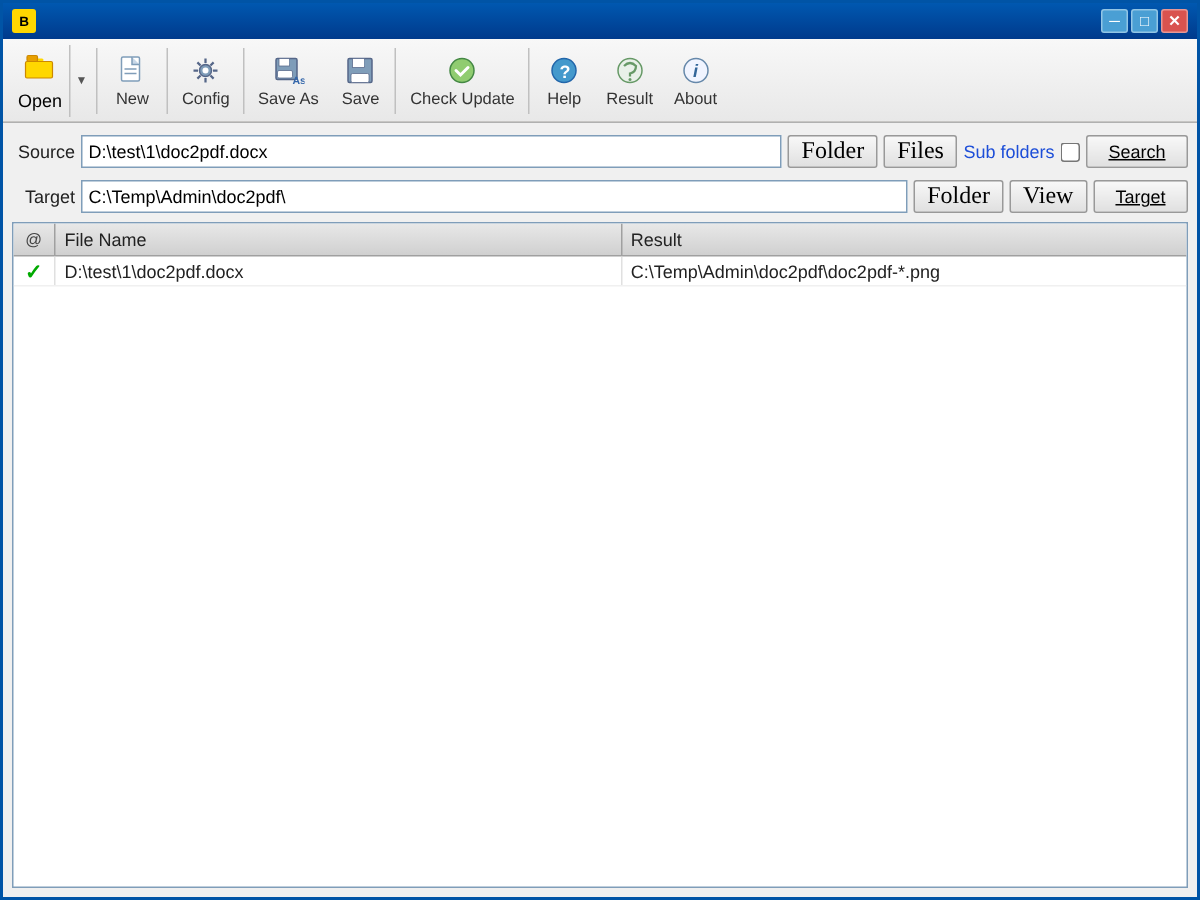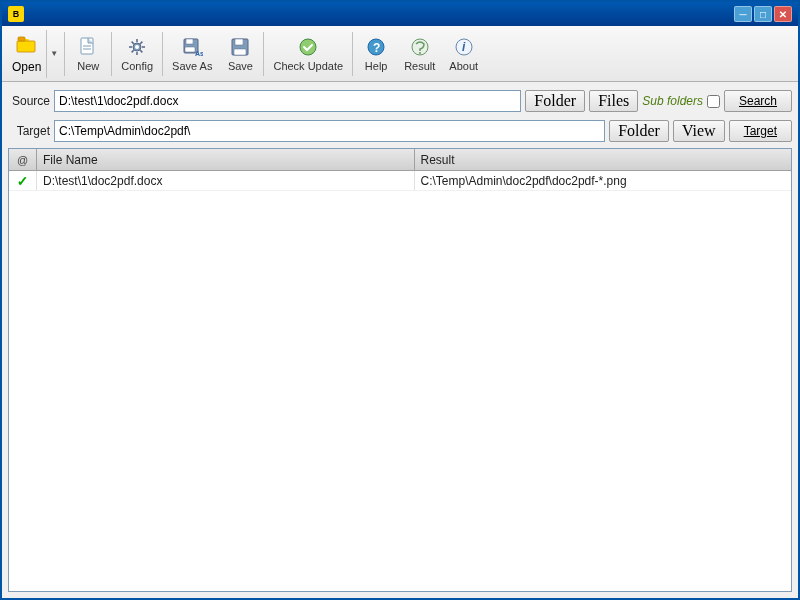--- a/index.html
+++ b/index.html
@@ -179,23 +179,22 @@
       padding: 0 8px;
       border: 1px solid #999;
       background: linear-gradient(to bottom, #f8f8f8, #e0e0e0);
       cursor: pointer;
       font-size: 16px;
       font-family: Liberation Serif, serif;
       border-radius: 2px;
     }
     .subfolder-label {
       font-size: 12px;
-      color: #4d7c0f;
+      color: #1d4ed8;
       white-space: nowrap;
-      font-style: italic;
     }
     .subfolder-check {
       width: 13px;
       height: 13px;
       border: 1px solid #7f9db9;
       background: white;
       cursor: pointer;
     }
     .action-btn {
       height: 22px;

